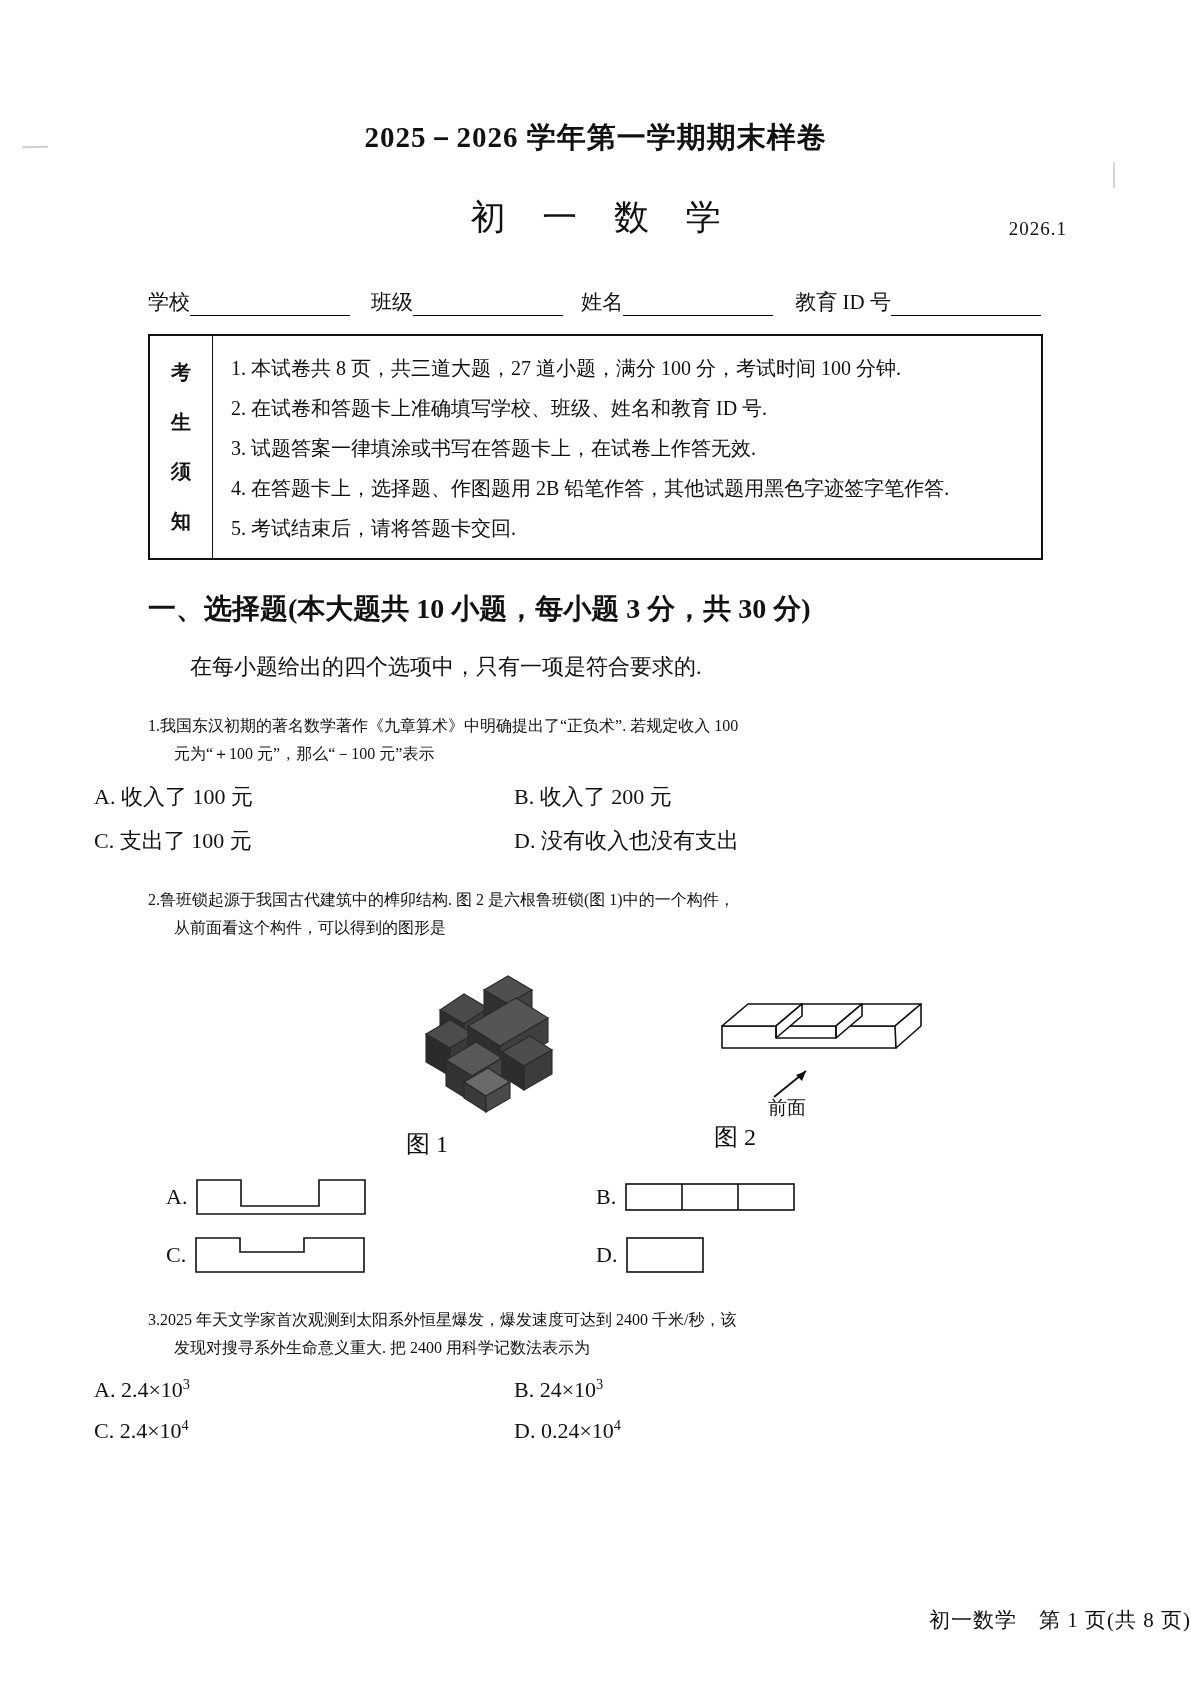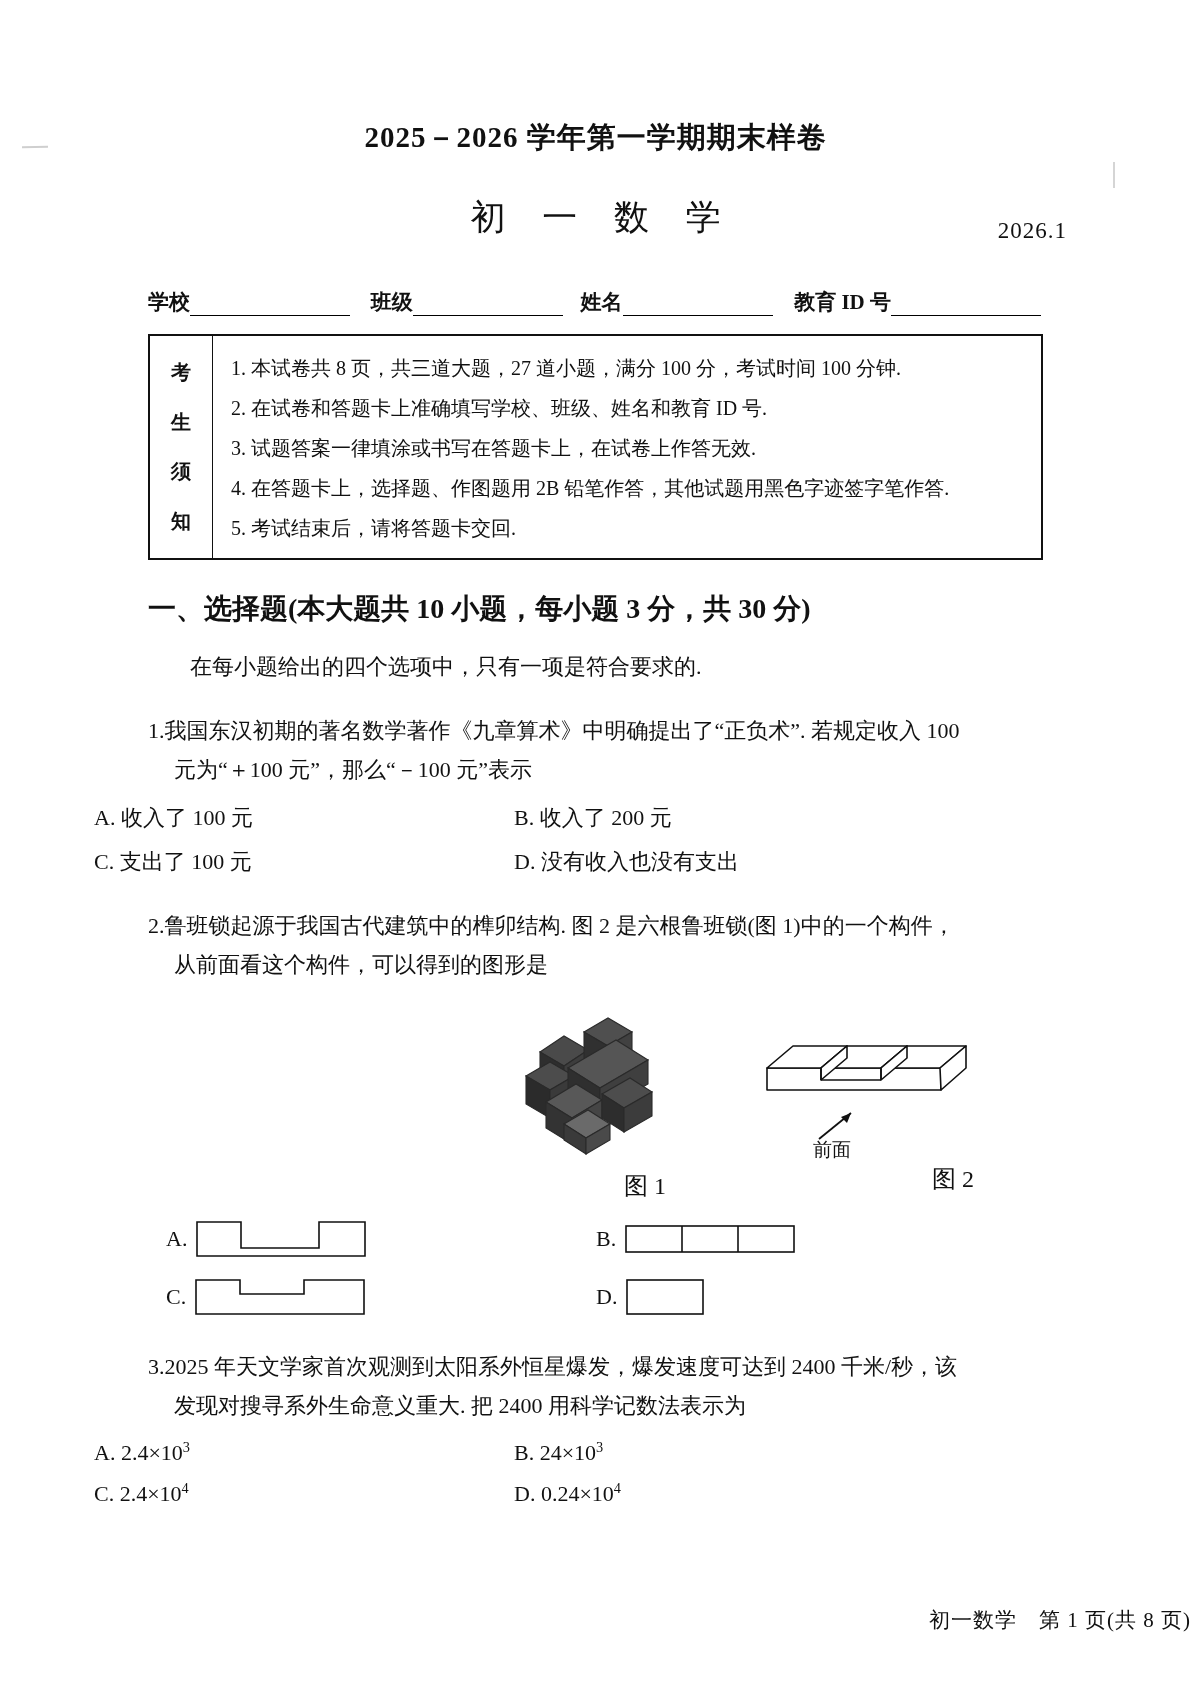--- a/index.html
+++ b/index.html
@@ -38,31 +38,30 @@
     text-align:center;
     font-size:35px;
     font-family:"Liberation Serif", serif;
     letter-spacing:14px;
     padding-left:14px;
   }
   .exam-date{
     position:absolute;
     right:124px;
     top:24px;
-    font-size:23px;
+    font-size:19px;
     letter-spacing:1px;
   }
 
   
   .info-line{
     display:flex;
     align-items:flex-end;
     margin:42px 150px 0 148px;
     font-size:21px;
-    font-weight:bold;
   }
   .info-field{display:flex;align-items:flex-end;}
   .info-label{white-space:nowrap;}
   .info-blank{
     border-bottom:1.6px solid #000;
     height:20px;
   }
   .sp-a{width:46px;}
   .sp-b{width:40px;}
   .sp-c{width:48px;}
@@ -105,21 +104,21 @@
     font-size:28px;
     font-weight:bold;
   }
   .section-sub{
     margin:24px 0 0 190px;
     font-size:22px;
   }
 
   .q{
     margin:30px 0 0 148px;
-    font-size:22px;
+    font-size:16px;
     line-height:1.75;
     width:900px;
   }
   .q-line{white-space:nowrap;}
   .q-indent{padding-left:26px;}
   .opts{
     display:flex;
     margin-left:94px;
     margin-top:14px;
     font-size:22px;
@@ -127,21 +126,21 @@
   .opt{width:420px;white-space:nowrap;}
   sup{font-size:0.65em;vertical-align:super;}
 
   
   .fig-row{
     display:flex;
     margin-top:22px;
     margin-left:148px;
     width:900px;
   }
-  .fig-cell{width:260px;display:flex;flex-direction:column;align-items:flex-end;}
+  .fig-cell{width:260px;display:flex;flex-direction:column;align-items:flex-start;}
   .fig-cell.left{margin-left:258px;}
   .fig-cell.right{margin-left:48px;}
   .fig-caption{font-size:24px;margin-top:14px;}
 
   .luban{width:160px;height:150px;}
   .slab{width:215px;height:105px;}
   .front-wrap{position:relative;width:215px;height:56px;}
   .front-label{
     position:absolute; left:54px; top:26px; font-size:19px;
   }

